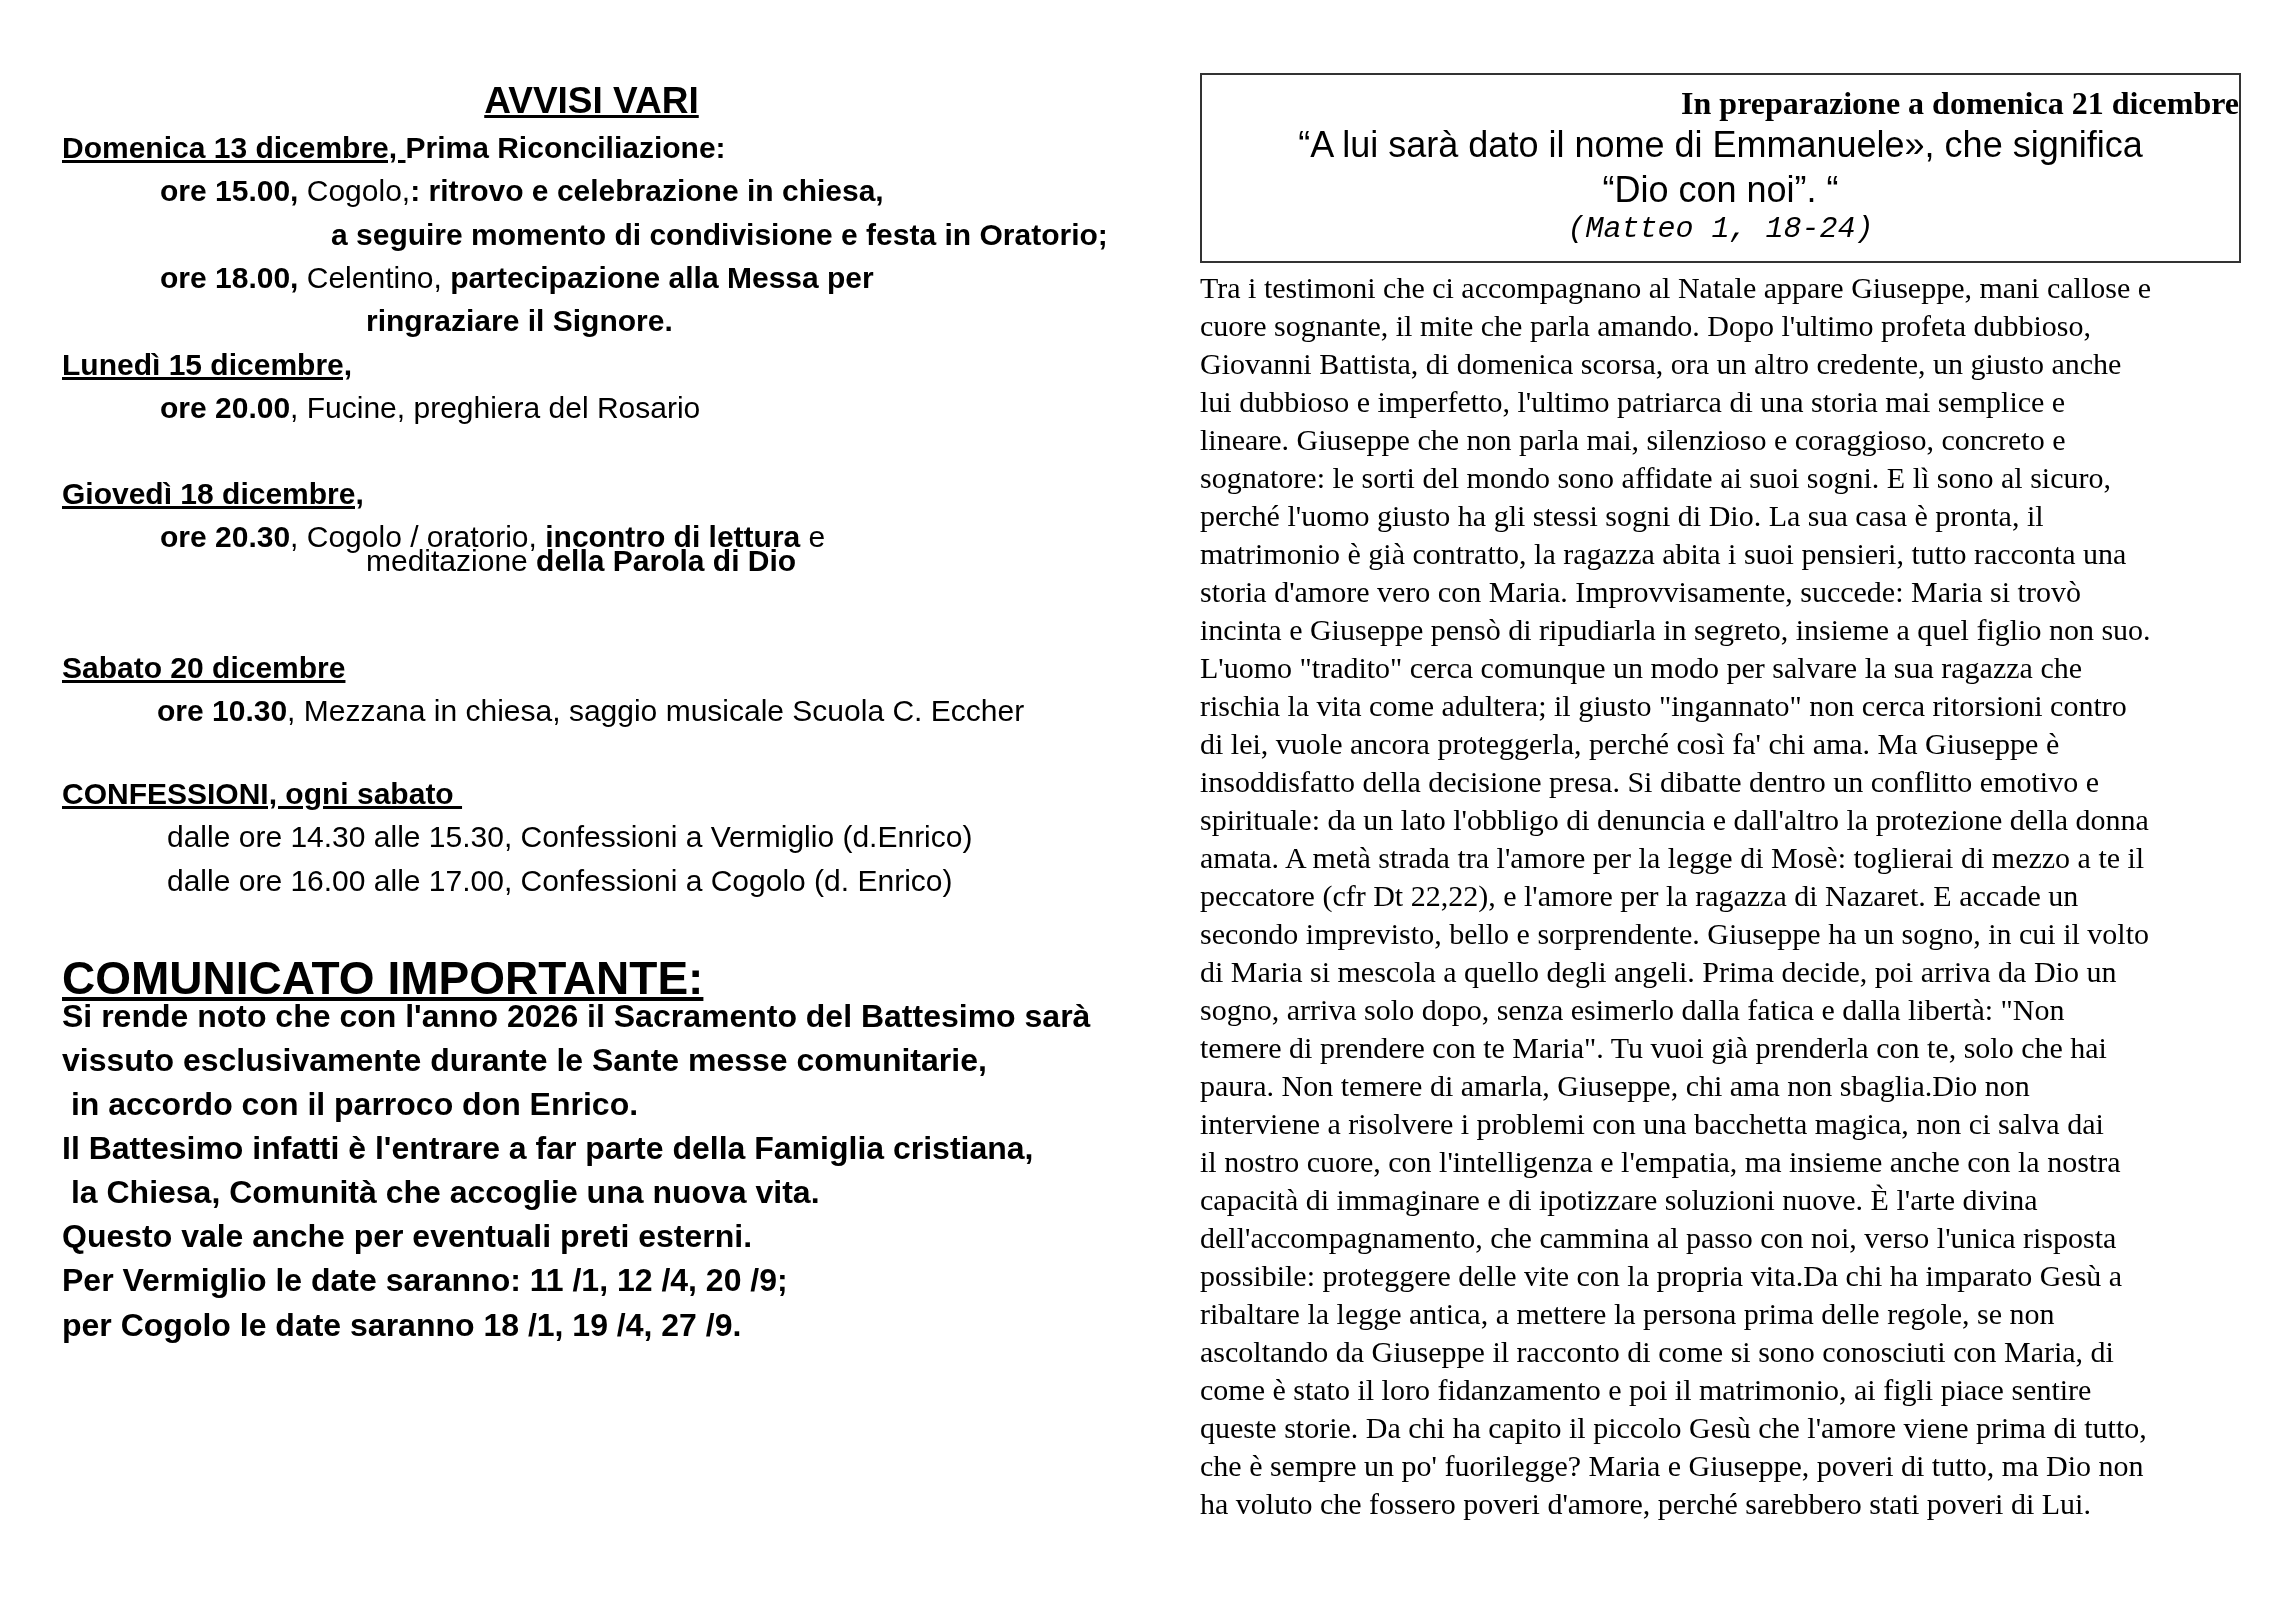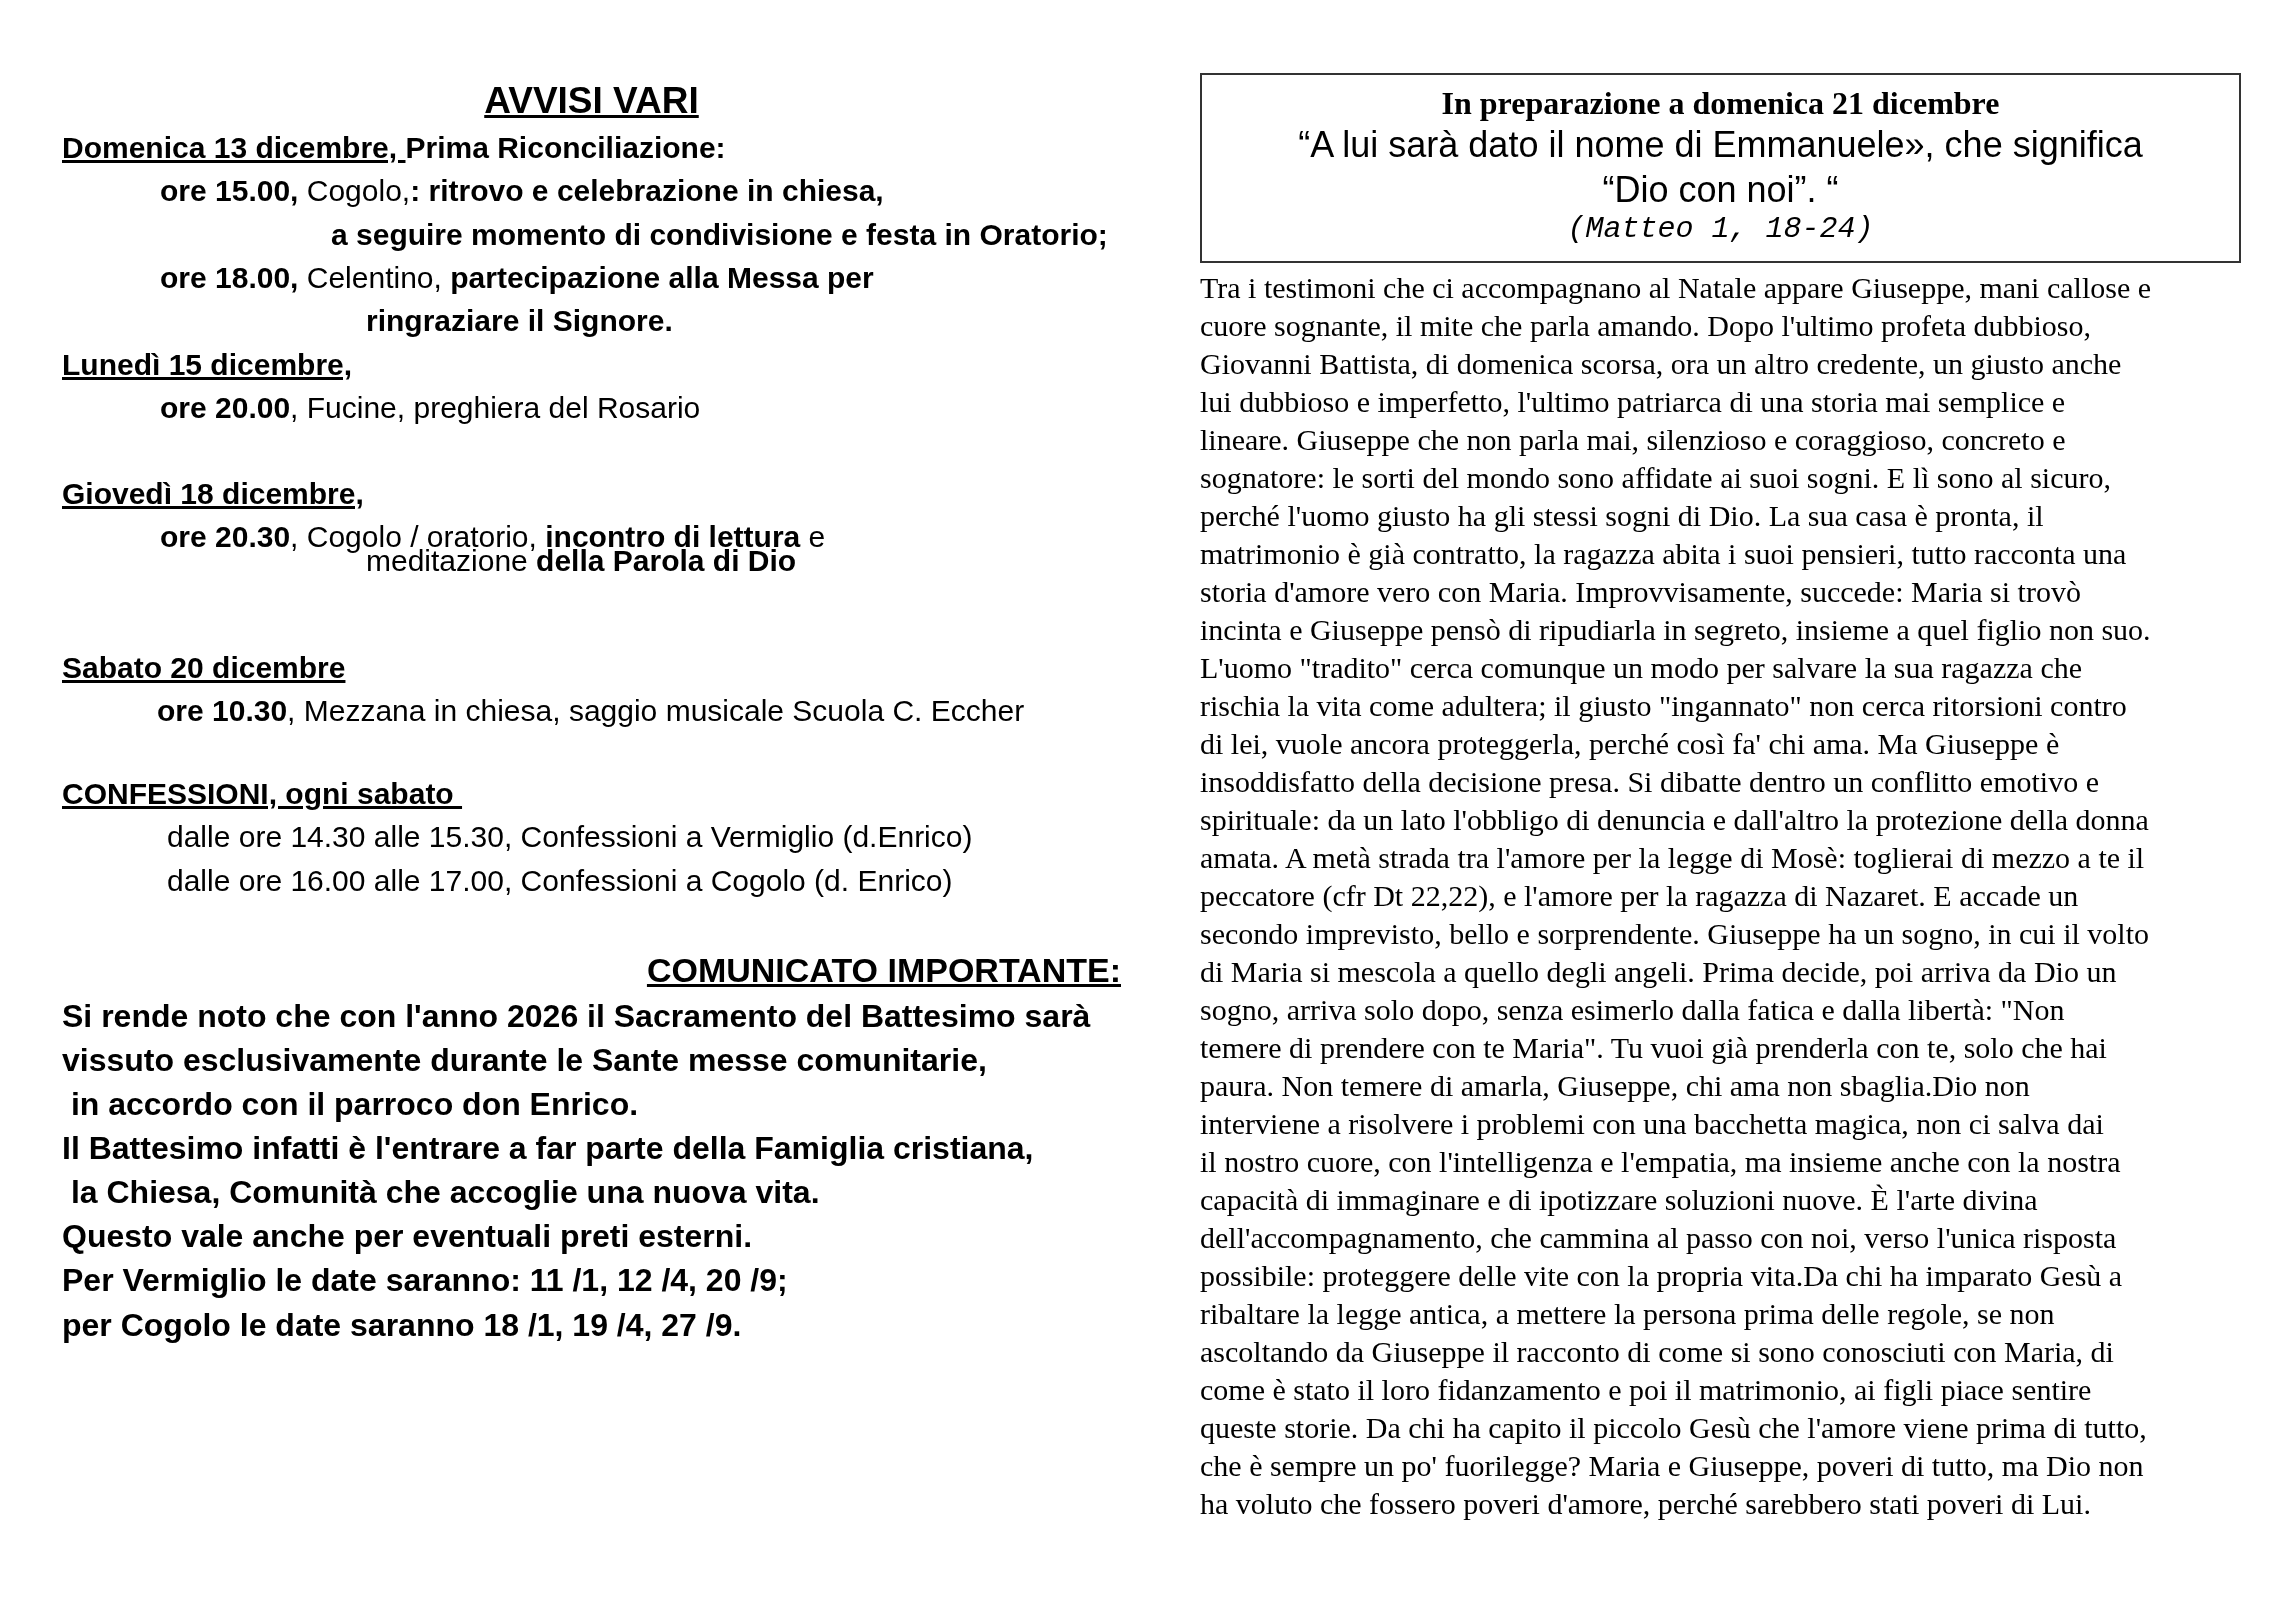--- a/index.html
+++ b/index.html
@@ -2,24 +2,24 @@
 <html><head>
 <meta charset="utf-8">
 <style>
   html, body { margin:0; padding:0; background:#ffffff; }
   body { width:2293px; height:1621px; position:relative; overflow:hidden; color:#000; }
   .left { position:absolute; left:62px; top:0; width:1088px; font-family:"Liberation Sans", sans-serif; font-size:30px; }
   .title { position:absolute; left:0; top:80px; width:1059px; text-align:center; font-weight:bold; font-size:37px; text-decoration:underline; }
   .line { position:absolute; white-space:nowrap; font-size:30px; }
   .b { font-weight:bold; }
   .u { text-decoration:underline; }
-  .comm-title { position:absolute; left:0; top:951px; width:1059px; text-align:right; font-weight:bold; font-size:34px; text-decoration:underline; }
+  .comm-title { position:absolute; left:0; top:951px; width:1059px; text-align:left; font-weight:bold; font-size:46px; text-decoration:underline; }
   .comm { position:absolute; left:0; white-space:nowrap; font-weight:bold; font-size:32px; }
   .box { position:absolute; left:1200px; top:73px; width:1041px; height:190px; border:2px solid #333; box-sizing:border-box; text-align:center; }
-  .box .h { font-family:"Liberation Serif", serif; font-weight:bold; font-size:32px; margin-top:9.8px; }
+  .box .h { font-family:"Liberation Serif", serif; font-weight:bold; font-size:32px; margin-top:9.8px;text-align:right; }
   .box .q { font-family:"Liberation Sans", sans-serif; font-size:36px; line-height:45px; }
   .box .ref { font-family:Liberation Mono, monospace; font-style:italic; font-size:30px; }
   .body { position:absolute; left:1200px; top:269px; width:1059px; font-family:"Liberation Serif", serif; font-size:30px; line-height:38px; }
   .body div { white-space:nowrap; }
 </style>
 </head>
 <body>
 
 <div class="left">
   <div class="title">AVVISI VARI</div>

